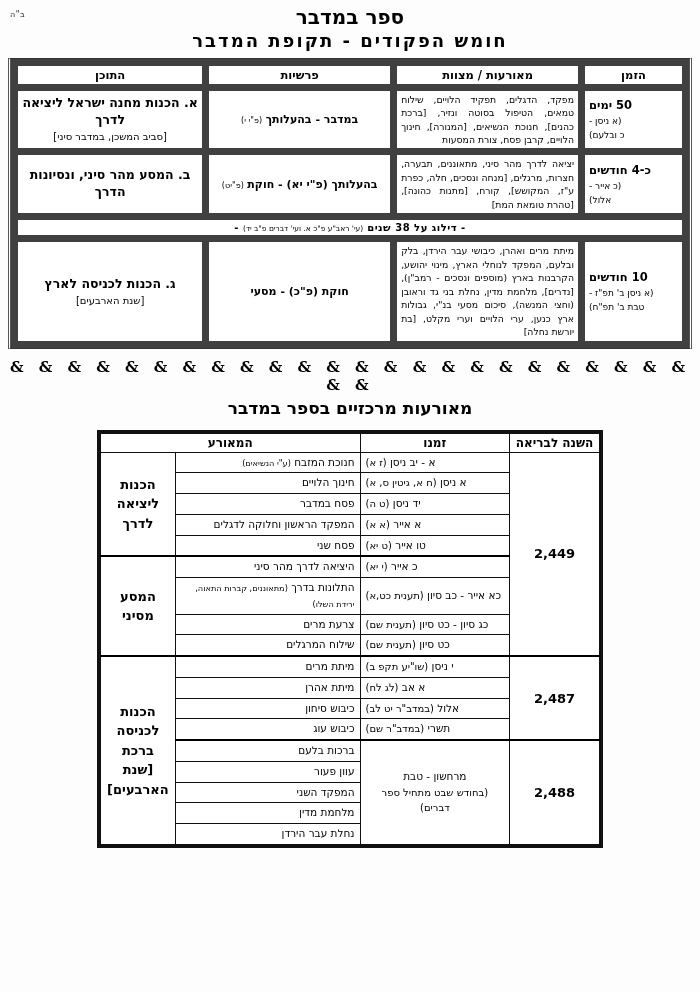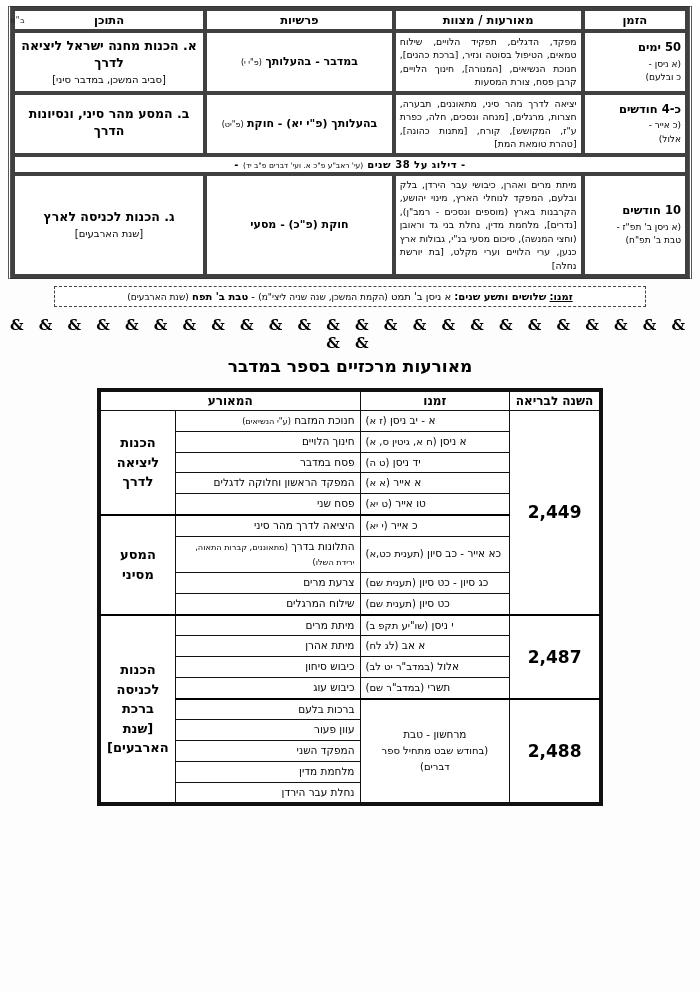--- a/index.html
+++ b/index.html
@@ -60,21 +60,21 @@
     border-left: 3px double #555;
     border-right: 3px double #555;
     background: #fff;
   }
   table.tbl {
     border-collapse: collapse;
     width: 100%;
     table-layout: fixed;
   }
   table.tbl th, table.tbl td {
-    border: 4px solid #404040;
+    border: 7px solid #404040;
     vertical-align: middle;
     padding: 2px 4px;
   }
   .hdr-cell {
     text-align: center;
     font-size: 11.5px;
     font-weight: bold;
     padding: 3px 2px;
     background: #fff;
   }
@@ -103,21 +103,21 @@
   .parsha-cell b { font-weight: bold; }
   .parsha-cell .tiny { font-size: 8px; }
   .meora-cell {
     text-align: justify;
     text-align-last: right;
     font-size: 9.3px;
     line-height: 1.45;
     padding: 3px 5px;
   }
   .zman-cell {
-    text-align: right;
+    text-align: left;
     font-size: 9px;
     line-height: 1.5;
   }
   .zman-cell .big {
     display: block;
     font-size: 11.5px;
     font-weight: bold;
     margin-bottom: 1px;
   }
   .zman-cell .rng { display: block; }
@@ -218,32 +218,36 @@
   .time-cell {
     text-align: left;
     font-size: 10.5px;
     line-height: 1.5;
     padding: 5px 6px;
   }
   .time-cell .tiny { font-size: 10px; }
   .time-cell.center { text-align: center; }
   .year-cell {
     text-align: center;
-    font-size: 17px;
+    font-size: 13px;
     font-weight: bold;
   }
   .thick-top { border-top: 2px solid #000 !important; }
 </style>
 </head>
 <body>
 
 <div class="page">
 
   <div class="bsd">ב"ה</div>
 
+  <div class="title-wrap">
+    <div class="main-title">ספר במדבר</div>
+    <div class="sub-title">חומש הפקודים - תקופת המדבר</div>
+  </div>
 
   <div class="top-table-wrap">
     <table class="tbl">
       <colgroup>
         <col class="col-zman">
           <col class="col-meora">
           <col class="col-parsha">
           <col class="col-tochen">
       </colgroup>
       <tbody>
@@ -309,29 +313,20 @@
         </td>
         <td class="tochen-cell">
           <span>ג. הכנות לכניסה לארץ</span>
           <span class="bracket">[שנת הארבעים]</span>
         </td>
       </tr>
     </tbody>
       </table>
   </div>
 
-  <div class="zman-box">
-    <u>זמנו:</u>
-    <b>שלושים ותשע שנים:</b>
-    <span>א ניסן ב' תמט</span>
-    <span class="note">(הקמת המשכן, שנה שניה ליצי"מ)</span>
-    <span>-</span>
-    <b>טבת ב' תפח</b>
-    <span class="note">(שנת הארבעים)</span>
-  </div>
 
   <div class="amp-row">&amp; &amp; &amp; &amp; &amp; &amp; &amp; &amp; &amp; &amp; &amp; &amp; &amp; &amp; &amp; &amp; &amp; &amp; &amp; &amp; &amp; &amp; &amp; &amp; &amp; &amp;</div>
 
   <div class="section-title">מאורעות מרכזיים בספר במדבר</div>
 
   <div class="main-table-wrap">
     <table class="mtbl">
       <colgroup>
         <col class="c-year">
           <col class="c-time">

